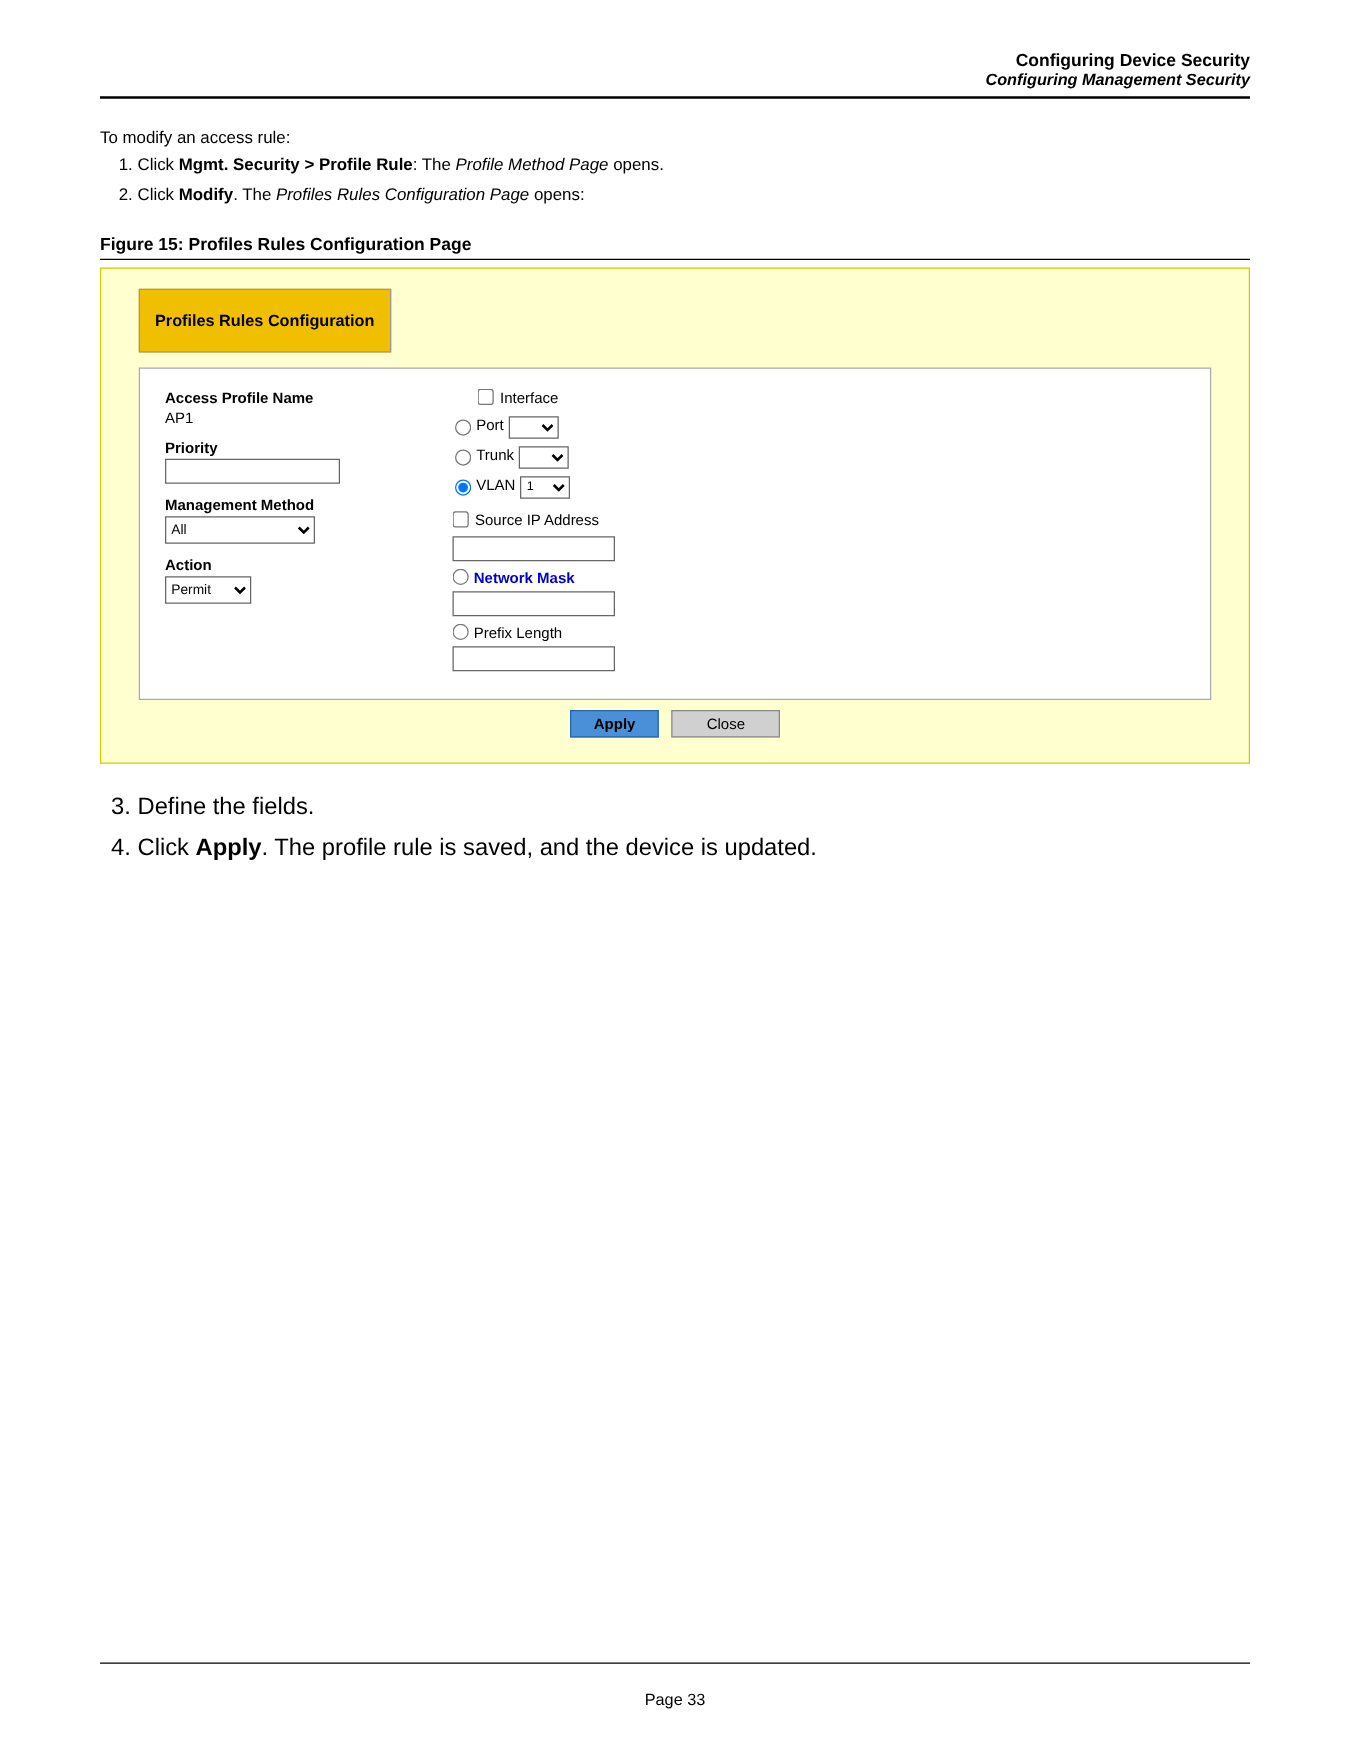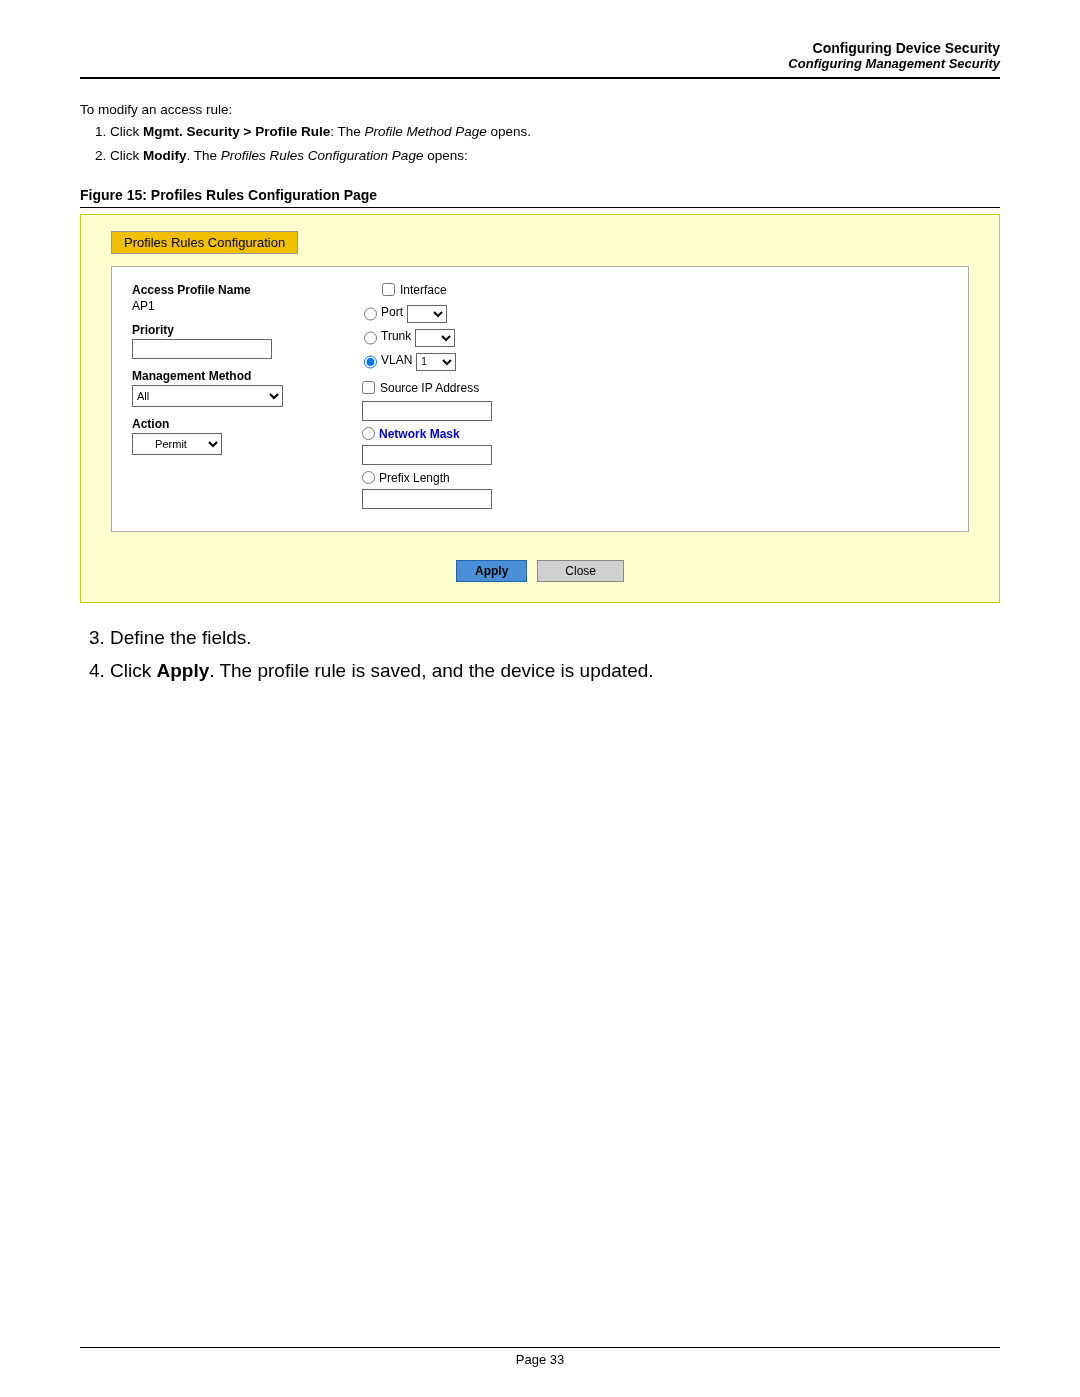--- a/index.html
+++ b/index.html
@@ -69,33 +69,33 @@
       border: 1px solid #cccc00;
       padding: 16px 30px 20px 30px;
       margin-bottom: 20px;
     }
 
     
     .ui-panel-title {
       background: #f0c000;
       border: 1px solid #999;
       display: inline-block;
-      padding: 3px 12px;
-      font-weight: normal;
+      padding: 17px 12px;
+      font-weight: bold;
       font-size: 13px;
       margin-bottom: 12px;
     }
 
     .ui-panel-body {
       background: #ffffff;
       border: 1px solid #aaa;
       padding: 16px 20px 16px 20px;
       display: flex;
       gap: 30px;
-      margin-bottom: 28px;
+      margin-bottom: 8px;
     }
 
     
     .left-col {
       flex: 0 0 200px;
     }
     .field-label {
       font-weight: bold;
       font-size: 12px;
       margin-bottom: 2px;
@@ -106,21 +106,21 @@
     }
     .field-input {
       border: 1px solid #666;
       width: 140px;
       height: 20px;
       font-size: 11px;
       padding: 1px 3px;
     }
     .field-select {
       border: 1px solid #666;
-      width: 151px;
+      width: 120px;
       height: 22px;
       font-size: 11px;
       background: #fff;
     }
 
     
     .right-col {
       flex: 1;
     }
 
@@ -234,21 +234,21 @@
 
     
     .footer {
       position: absolute;
       bottom: 30px;
       left: 0;
       right: 0;
       text-align: center;
       font-size: 13px;
       border-top: 1px solid #000;
-      padding-top: 4px;
+      padding-top: 21px;
       margin: 0 80px;
     }
   </style>
 </head>
 <body>
 
 <div class="page-wrapper">
 
   <div class="header">
     <span class="header-title-bold">Configuring Device Security</span>
@@ -284,21 +284,21 @@
         <div class="field-label">Priority</div>
         <input type="text" class="field-input" style="margin-bottom: 10px;">
 
         <div class="field-label">Management Method</div>
         <select class="field-select">
           <option>All</option>
         </select>
         <div style="margin-bottom:10px;"></div>
 
         <div class="field-label">Action</div>
-        <select class="field-select" style="width:90px;text-align:center;">
+        <select class="field-select" style="width:69px;">
           <option>Permit</option>
         </select>
       </div>
 
       <div class="right-col">
 
         <div class="checkbox-row">
           <input type="checkbox" style="">
           <span>Interface</span>
         </div>

